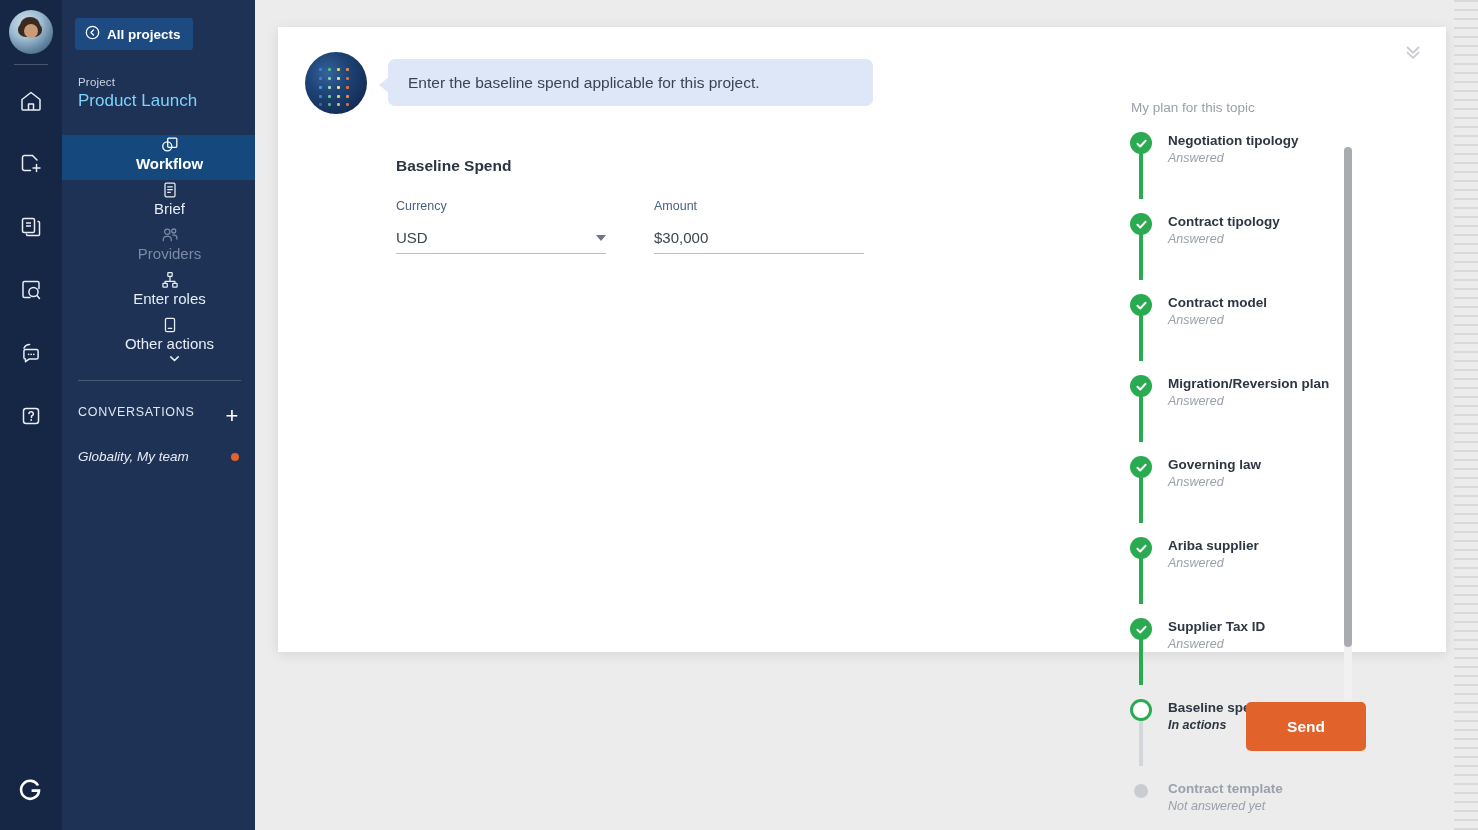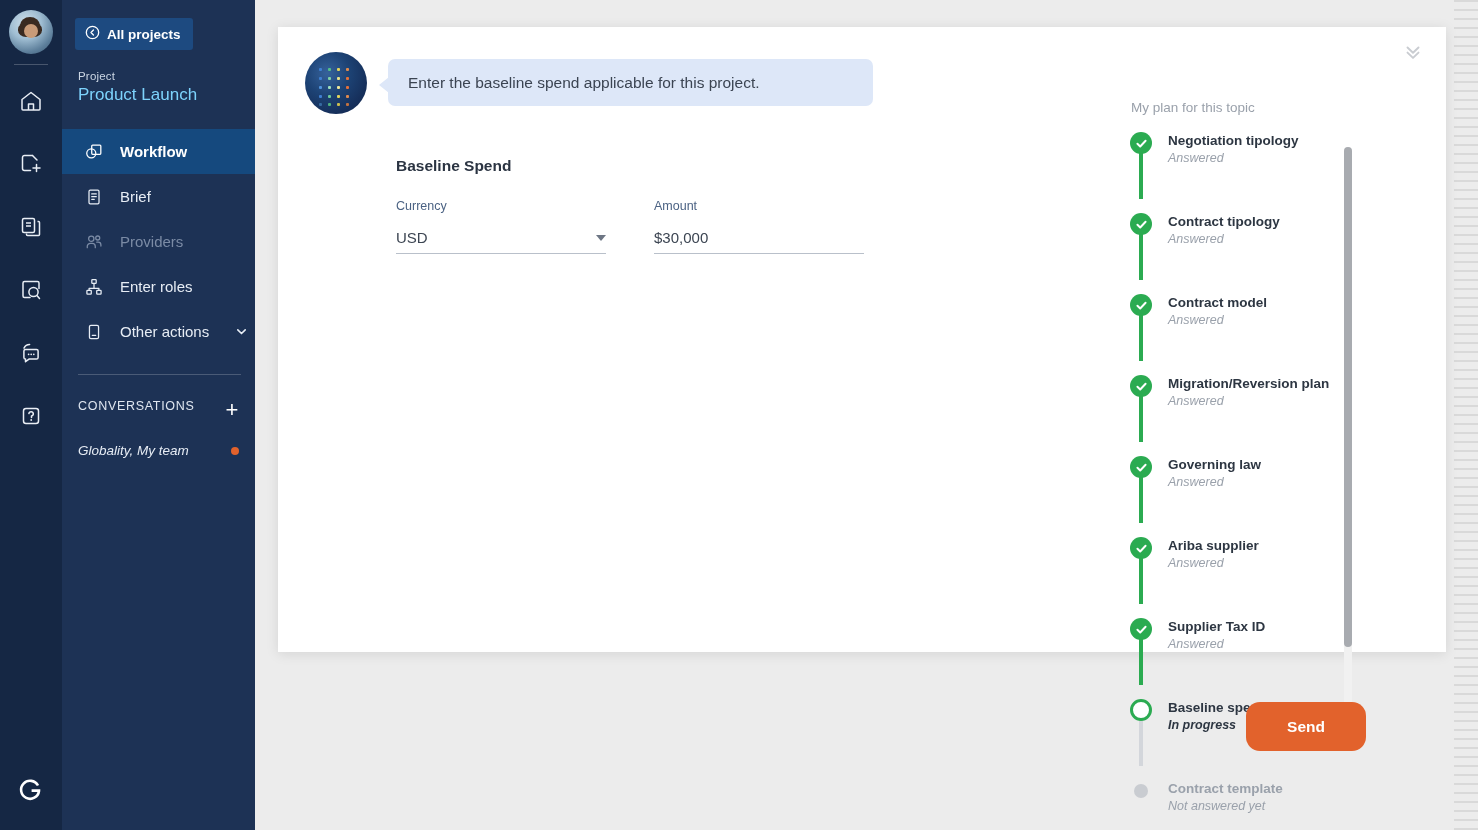--- a/index.html
+++ b/index.html
@@ -71,30 +71,30 @@
     background: #1d3255;
   }
   .allprojects {
     display: inline-flex; align-items: center; gap: 7px;
     margin: 18px 0 0 13px; padding: 7px 12px 7px 10px;
     background: #1d4a80; border-radius: 3px;
     color: #fff; font-size: 13.5px; font-weight: 700;
     cursor: pointer;
   }
   .proj-kicker {
-    margin: 20px 0 0 16px; color: #cbd6e4; font-size: 11.5px; letter-spacing: .2px;
+    margin: 26px 0 0 16px; color: #cbd6e4; font-size: 11.5px; letter-spacing: .2px;
   }
   .proj-title {
     margin: 3px 0 0 16px; color: #7dd3fc; font-size: 17px; font-weight: 400;
   }
   .nav { margin-top: 24px; }
   .nav-item {
-    display: flex; align-items: center; gap: 16px;
+    display: flex; align-items: center; gap: 0;
     height: 45px; padding-left: 22px;
-    color: #e7edf5; font-size: 15px; cursor: pointer;
+    color: #e7edf5; font-size: 15px; cursor: pointer; flex-direction: column;
   }
   .nav-item.active { background: #15497e; font-weight: 700; color: #fff; }
   .nav-item.disabled { color: #7b8ba5; cursor: default; }
   .nav-item .nav-ico { width: 20px; display: flex; justify-content: center; }
   .nav-chevron { margin-left: 10px; display:flex; }
   .side-div {
     width: 163px; height: 1px; background: rgba(255,255,255,.20); margin: 20px auto 0 16px;
   }
   .conv-head {
     display: flex; align-items: flex-start; justify-content: space-between;
@@ -193,21 +193,21 @@
     background: #f1f1f1; border-radius: 4px;
   }
   .plan-scroll-thumb {
     position: absolute; left: 0; top: 0; width: 8px; height: 500px;
     background: #a8abb0; border-radius: 4px;
   }
 
   
   .send-btn {
     position: absolute; left: 968px; top: 675px;
-    width: 120px; height: 49px; border-radius: 14px;
+    width: 120px; height: 49px; border-radius: 5px;
     background: #e2622c; color: #fff;
     font-size: 15.5px; font-weight: 700;
     display: flex; align-items: center; justify-content: center;
     cursor: pointer; border: none;
   }
 </style>
 </head>
 <body>
 
 <div id="app">
@@ -495,21 +495,21 @@
                 <path d="M2.6 7.3 5.6 10.2 11.4 4"></path>
               </svg>
             </div>
             <div class="step-label">Supplier Tax ID</div>
             <div class="step-status">Answered</div>
           </div>
           <div class="step todo-line">
             <div class="connector" style="background: rgb(211, 214, 219);"></div>
             <div class="marker current"></div>
             <div class="step-label">Baseline spend</div>
-            <div class="step-status strong">In progress</div>
+            <div class="step-status strong">In actions</div>
           </div>
           <div class="step todo-line">
             <div class="marker todo"></div>
             <div class="step-label muted">Contract template</div>
             <div class="step-status">Not answered yet</div>
           </div>
         </div>
     </div>
 
     <div class="plan-scroll-track">

